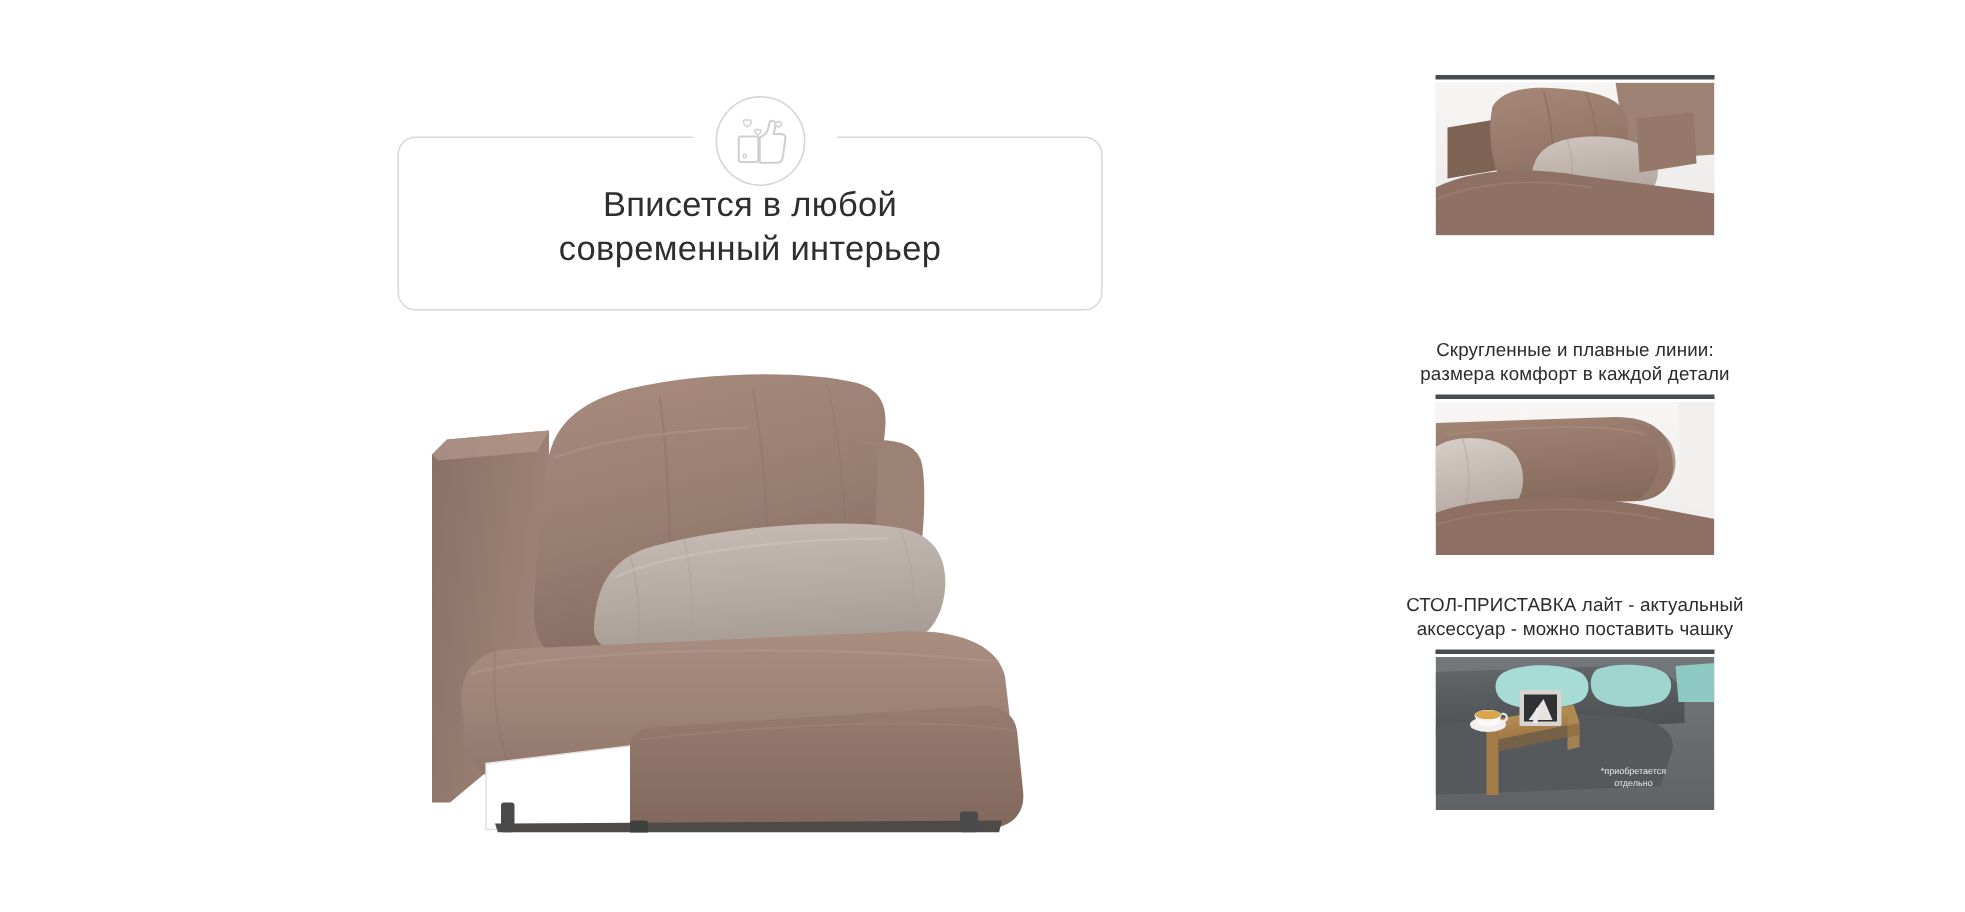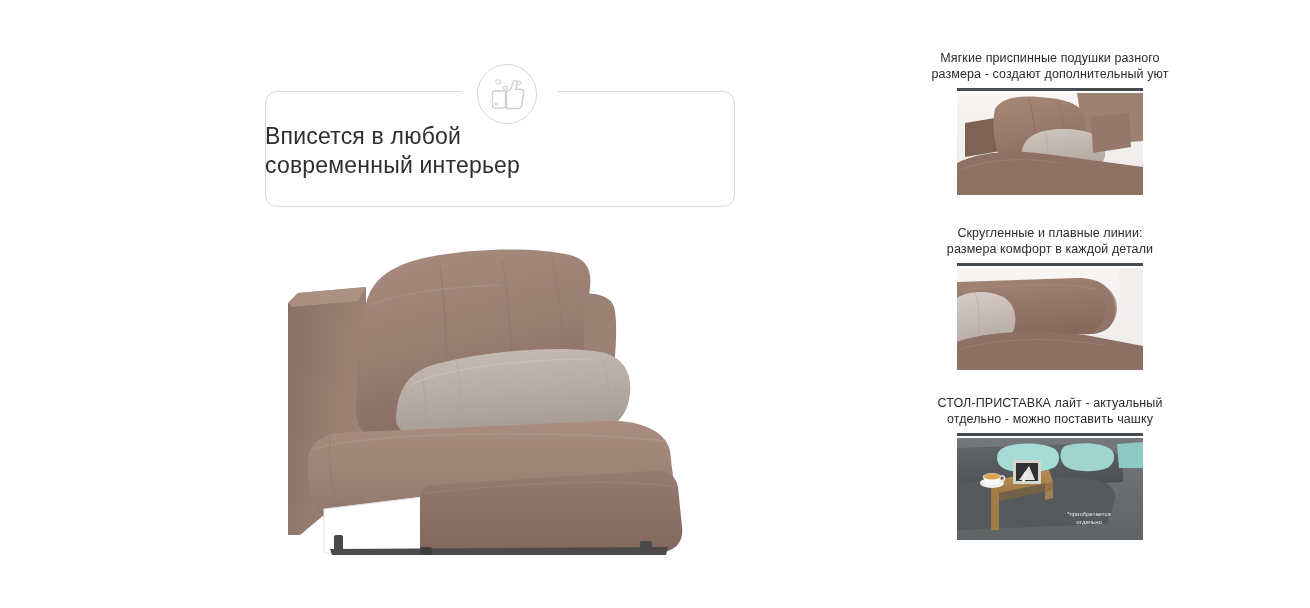--- a/index.html
+++ b/index.html
@@ -25,21 +25,21 @@
     height: 116px;
     border: 1px solid #d8d8d8;
     border-radius: 12px;
     box-sizing: border-box;
   }
   .banner-text {
     position: absolute;
     left: 265px;
     top: 122px;
     width: 470px;
-    text-align: left;
+    text-align: center;
     font-size: 23px;
     line-height: 29px;
     letter-spacing: 0.2px;
     color: #2e2e2e;
     white-space: pre-line;
   }
   
   .banner-notch {
     position: absolute;
     left: 462px;
@@ -197,22 +197,20 @@
 
     <path d="M60 314 L398 312 L396 320 L62 320 Z" fill="#4d4a48"></path>
 
     <rect x="64" y="300" width="9" height="20" rx="2" fill="#4a4a4a"></rect>
     <rect x="150" y="312" width="12" height="10" rx="2" fill="#3f3f3f"></rect>
     <rect x="370" y="306" width="12" height="14" rx="2" fill="#4a4a4a"></rect>
   </svg>
 </div>
 
 <div class="feature feature-1">
-  <div class="feature-caption">Мягкие приспинные подушки разного
-размера - создают дополнительный уют</div>
   <div class="feature-rule"></div>
   <div class="feature-photo">
     <svg viewBox="0 0 186 102" xmlns="http://www.w3.org/2000/svg">
       <defs>
         <linearGradient id="f1bg" x1="0" y1="0" x2="0" y2="1">
           <stop offset="0%" stop-color="#f6f5f4"></stop>
             <stop offset="100%" stop-color="#eceae9"></stop>
         </linearGradient>
         <linearGradient id="f1cush" x1="0" y1="0" x2="0.3" y2="1">
           <stop offset="0%" stop-color="#a78878"></stop>
@@ -283,21 +281,21 @@
       <path d="M0 74 C30 62 96 60 144 70 L186 78 L186 102 L0 102 Z" fill="#8d7063"></path>
       <path d="M0 82 C36 70 100 68 150 78" fill="none" stroke="#a68a7c" stroke-width="1" opacity="0.5"></path>
 
       <path d="M162 0 L186 0 L186 72 L164 70 Z" fill="#f1efee"></path>
     </svg>
   </div>
 </div>
 
 <div class="feature feature-3">
   <div class="feature-caption">СТОЛ-ПРИСТАВКА лайт - актуальный
-отдельно - можно поставить чашку</div>
+аксессуар - можно поставить чашку</div>
   <div class="feature-rule"></div>
   <div class="feature-photo">
     <svg viewBox="0 0 186 102" xmlns="http://www.w3.org/2000/svg">
       <defs>
         <linearGradient id="f3floor" x1="0" y1="0" x2="0" y2="1">
           <stop offset="0%" stop-color="#74787a"></stop>
             <stop offset="100%" stop-color="#5f6365"></stop>
         </linearGradient>
         <linearGradient id="f3sofa" x1="0" y1="0" x2="0.2" y2="1">
           <stop offset="0%" stop-color="#63676a"></stop>

